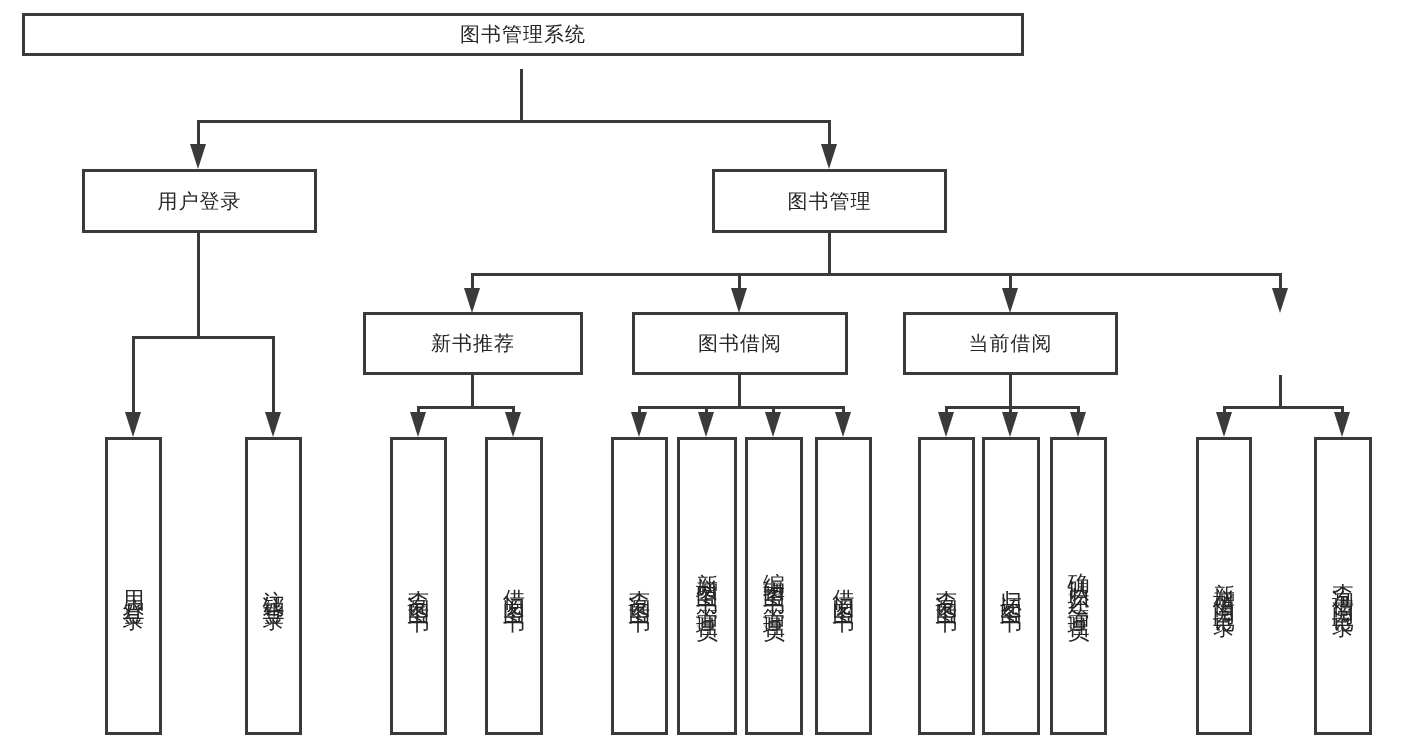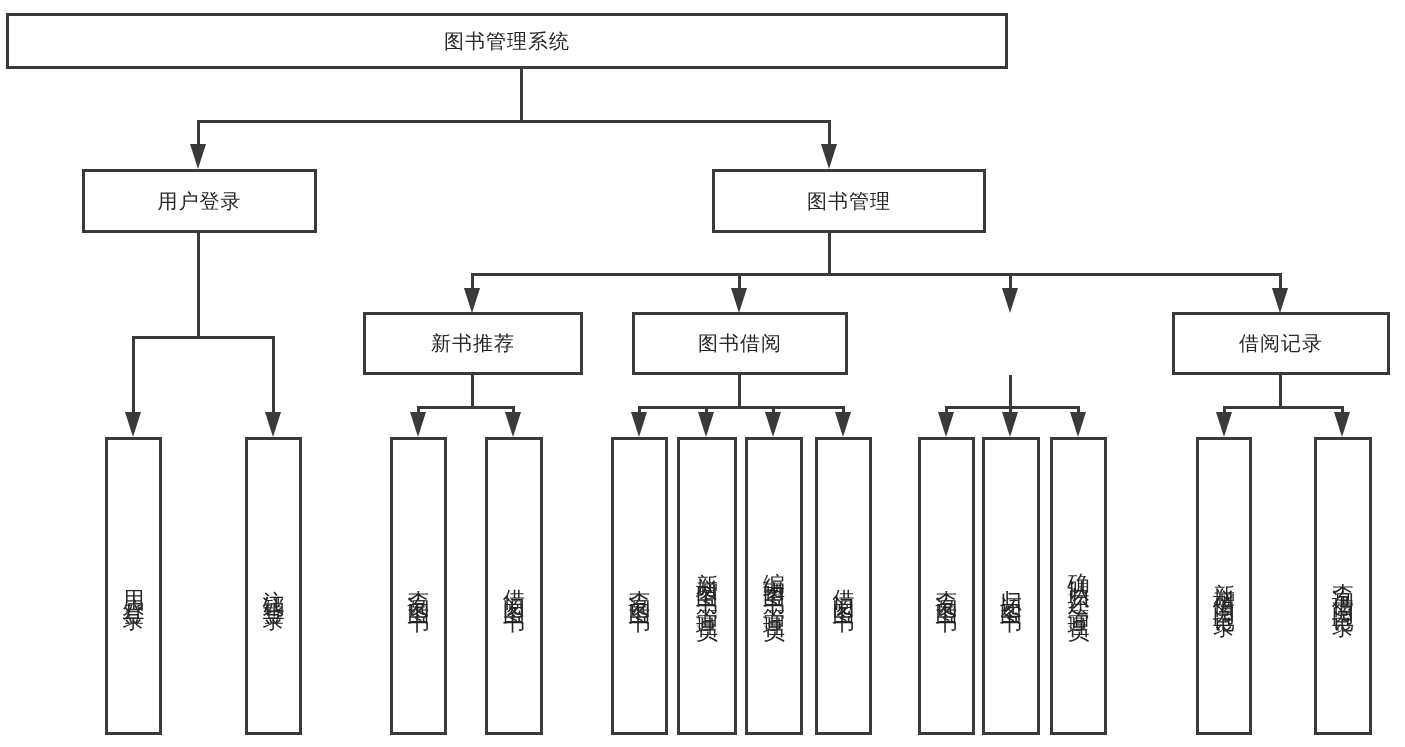--- a/index.html
+++ b/index.html
@@ -51,35 +51,35 @@
     color:var(--wm);
     letter-spacing:1px;
     white-space:nowrap;
   }
 </style>
 </head>
 <body>
 
 <div id="canvas">
 
-  <div class="box h" style="left:6px;top:13px;width:1002px;height:56px">
+  <div class="box h" style="left:22px;top:13px;width:1002px;height:43px">
     <span>图书管理系统</span>
   </div>
 
   <div class="vline" style="left:520px;top:69px;height:54px"></div>
   <div class="hline" style="left:197px;top:120px;width:634px"></div>
   <div class="vline" style="left:197px;top:120px;height:28px"></div>
   <div class="arrow" style="left:190px;top:144px"></div>
   <div class="vline" style="left:828px;top:120px;height:28px"></div>
   <div class="arrow" style="left:821px;top:144px"></div>
 
   <div class="box h" style="left:82px;top:169px;width:235px;height:64px">
     <span>用户登录</span>
   </div>
-  <div class="box h" style="left:712px;top:169px;width:274px;height:64px">
+  <div class="box h" style="left:712px;top:169px;width:235px;height:64px">
     <span>图书管理</span>
   </div>
 
   <div class="vline" style="left:197px;top:233px;height:106px"></div>
   <div class="hline" style="left:132px;top:336px;width:143px"></div>
   <div class="vline" style="left:132px;top:336px;height:80px"></div>
   <div class="arrow" style="left:125px;top:412px"></div>
   <div class="vline" style="left:272px;top:336px;height:80px"></div>
   <div class="arrow" style="left:265px;top:412px"></div>
 
@@ -93,22 +93,22 @@
   <div class="arrow" style="left:1002px;top:288px"></div>
   <div class="vline" style="left:1279px;top:273px;height:18px"></div>
   <div class="arrow" style="left:1272px;top:288px"></div>
 
   <div class="box h" style="left:632px;top:312px;width:216px;height:63px">
     <span>图书借阅</span>
   </div>
   <div class="box h" style="left:363px;top:312px;width:220px;height:63px">
     <span>新书推荐</span>
   </div>
-  <div class="box h" style="left:1172px;top:312px;width:218px;height:63px">
-    <span>借阅记录</span>
+  <div class="box h" style="left:903px;top:312px;width:215px;height:63px">
+    <span>当前借阅</span>
   </div>
 
   <div class="vline" style="left:471px;top:375px;height:34px"></div>
   <div class="hline" style="left:417px;top:406px;width:98px"></div>
   <div class="vline" style="left:417px;top:406px;height:11px"></div>
   <div class="arrow" style="left:410px;top:412px"></div>
   <div class="vline" style="left:512px;top:406px;height:11px"></div>
   <div class="arrow" style="left:505px;top:412px"></div>
 
   <div class="vline" style="left:738px;top:375px;height:34px"></div>

